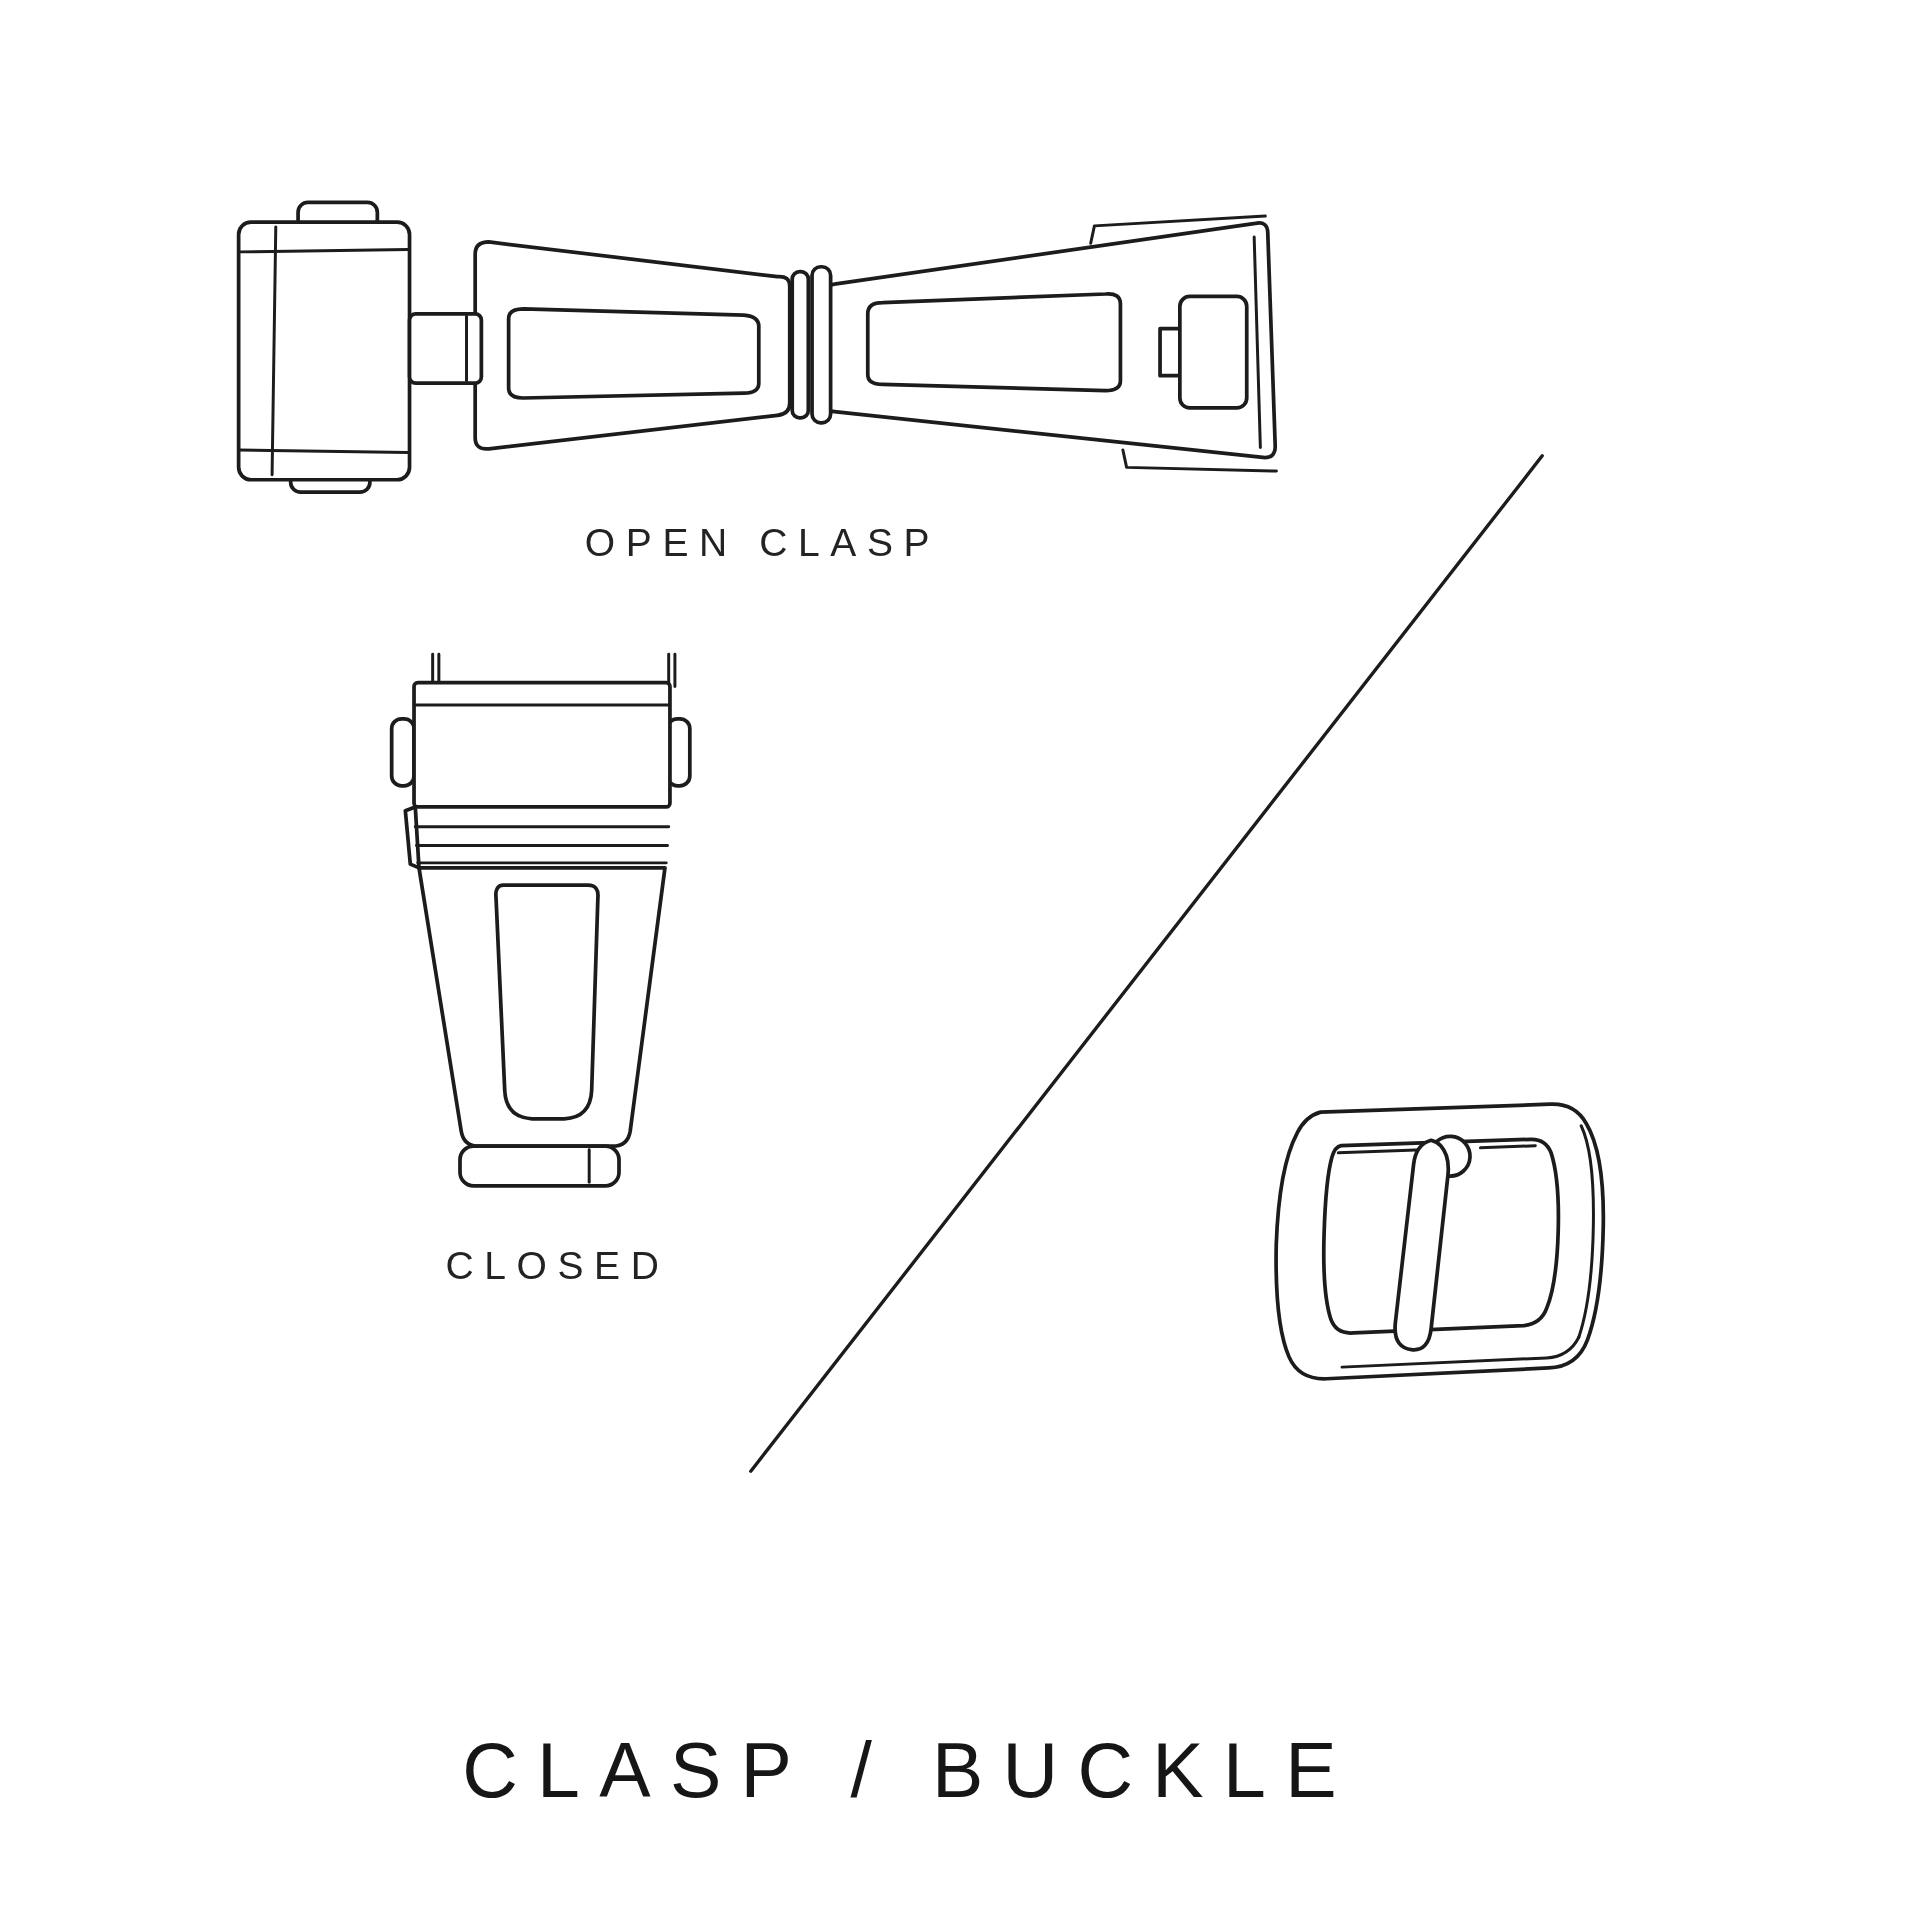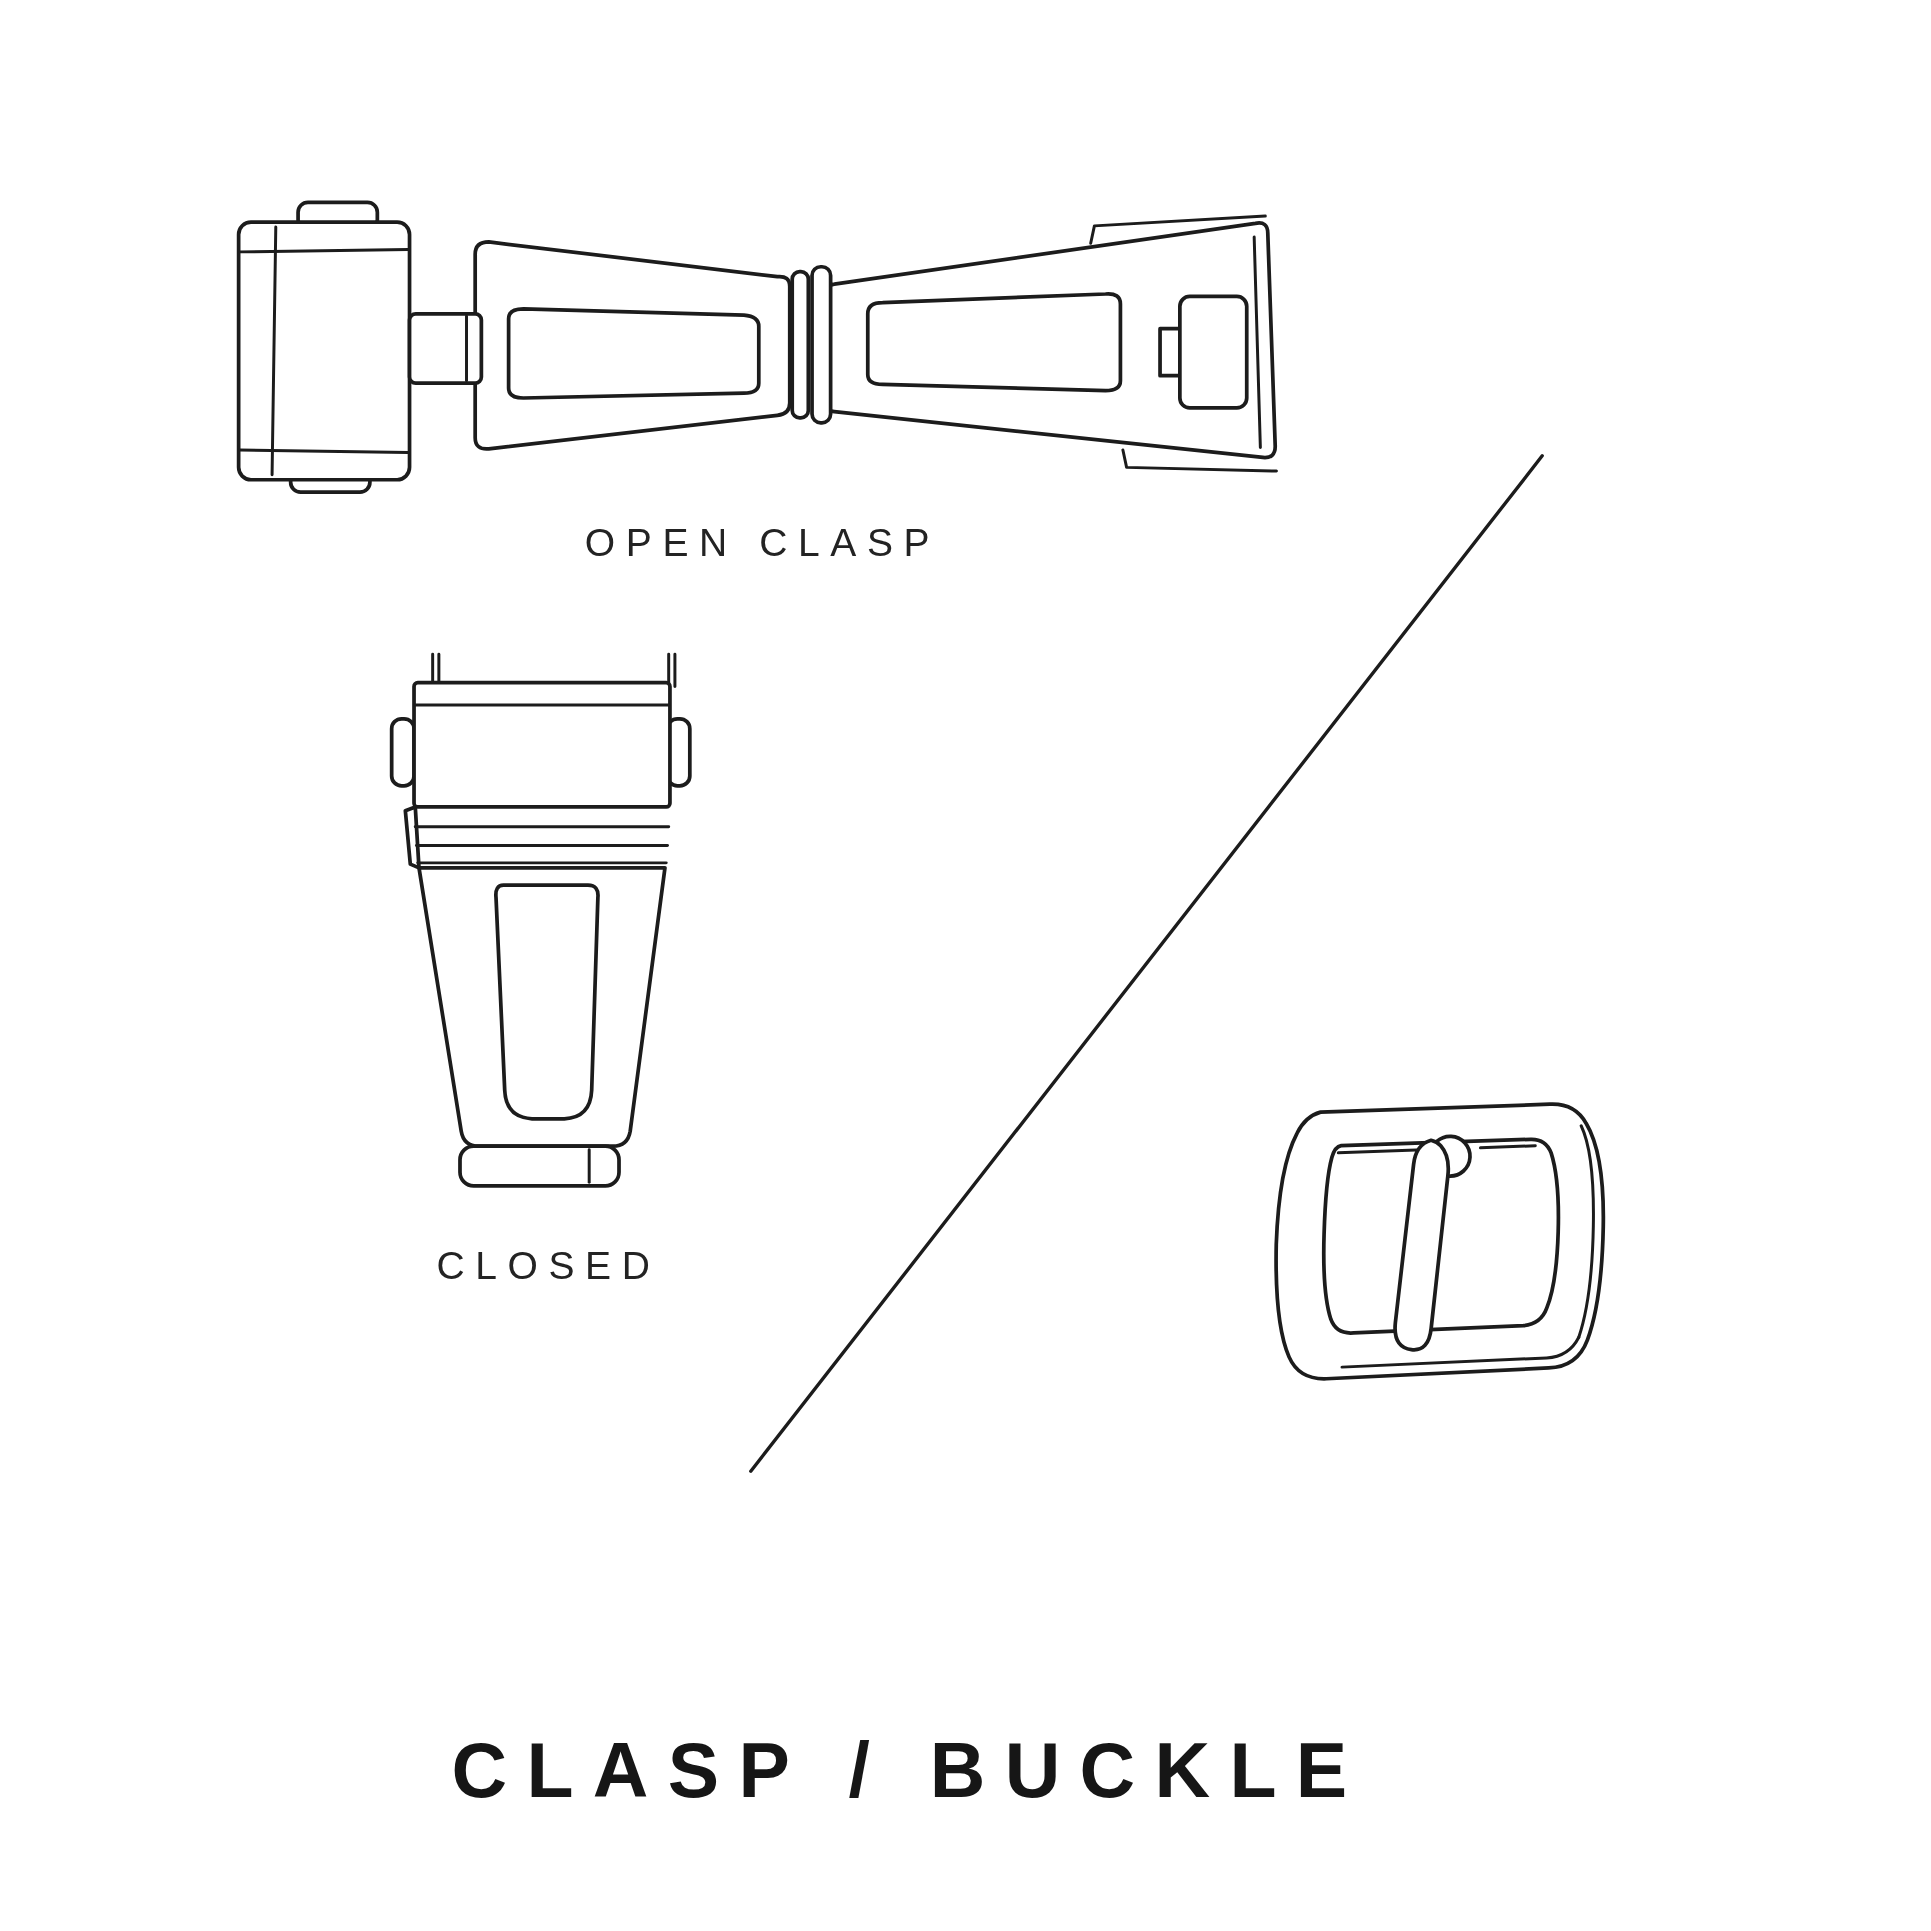--- a/index.html
+++ b/index.html
@@ -31,21 +31,21 @@
     color: #232323;
     white-space: nowrap;
   }
   .page-title {
     position: absolute;
     left: 0;
     top: 1726px;
     width: 1818px;
     text-align: center;
     font-size: 77px;
-    font-weight: 700;
+    font-weight: 400;
     letter-spacing: 19.3px;
     color: #161616;
     white-space: nowrap;
   }
   .stroke {
     fill: none;
     stroke: #1c1c1c;
     stroke-width: 3;
     stroke-linecap: round;
     stroke-linejoin: round;
@@ -117,21 +117,21 @@
       <path class="stroke thin" d="M 32,172 L 232,172"></path>
 
       <path class="stroke-fill" d="M 33,176 L 231,176 L 203,388 Q 201,400 189,400 L 81,400 Q 69,400 67,388 Z"></path>
       <path class="stroke" d="M 101,190 L 169,190 Q 178,190 177,200 L 172,355 Q 171,377 150,378 L 124,378 Q 103,377 102,355 L 95,200 Q 94,190 101,190 Z"></path>
 
       <rect class="stroke-fill" x="66" y="400" width="128" height="32" rx="11"></rect>
       <path class="stroke thin" d="M 170,403 L 170,429"></path>
     </svg>
   </div>
 
-  <div class="caption" style="left:230px; top:1244px; width:637px;">CLOSED</div>
+  <div class="caption" style="left:239px; top:1244px; width:637px;">CLOSED</div>
 
   <div class="figure" style="left:745px; top:450px;">
     <svg width="803" height="1027" viewBox="0 0 832 1064">
       <line class="stroke" x1="826" y1="6" x2="6" y2="1058" style="stroke-width:3.5"></line>
     </svg>
   </div>
 
   <div class="figure" style="left:1236px; top:1081px;">
     <svg width="398" height="348" viewBox="0 0 320 280">
       <g transform="rotate(3 160 140)">

